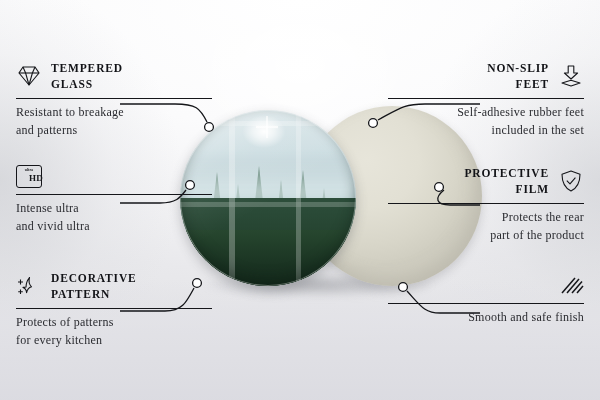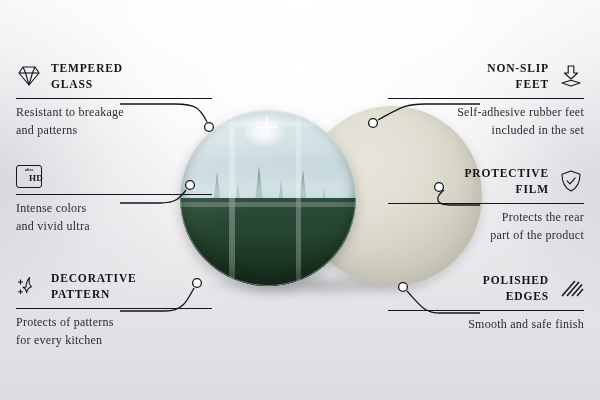--- a/index.html
+++ b/index.html
@@ -238,21 +238,21 @@
     <div class="head">
       <span class="icon">
         <span class="hd-badge">
           <span class="u">ultra</span>
           <span class="hd">HD</span>
         </span>
       </span>
     </div>
     <div class="rule"></div>
     <div class="desc">
-      <span>Intense colors</span><br>
+      <span>Intense ultra</span><br>
       <span>and vivid ultra</span>
     </div>
   </div>
 
   <div class="feat left f-decor">
     <div class="head">
       <span class="icon">
         <svg width="26" height="24" viewBox="0 0 26 24">
           <g fill="none" stroke="#15161a" stroke-width="1.1" stroke-linejoin="round">
             <path d="M10 13 C10 9 11.5 6 13.5 3.5 C12.5 7 12.8 10 15.5 12.8 C12.8 13.6 11.2 15.4 10.6 18.6 C10.4 16 10 14.4 7 13.4 Z"></path>
@@ -322,24 +322,20 @@
       <span class="icon">
         <svg width="26" height="22" viewBox="0 0 26 22">
           <g fill="none" stroke="#15161a" stroke-width="1.5">
             <path d="M4 19 L17 4"></path>
             <path d="M9 19 L21 5"></path>
             <path d="M14 19 L24 7.5"></path>
             <path d="M19 19 L25 12"></path>
           </g>
         </svg>
       </span>
-      <span class="title">
-        <span>POLISHED</span><br>
-        <span>EDGES</span>
-      </span>
     </div>
     <div class="rule"></div>
     <div class="desc">
       <span>Smooth and safe finish</span>
     </div>
   </div>
 
 </div>
 
 </body></html>

